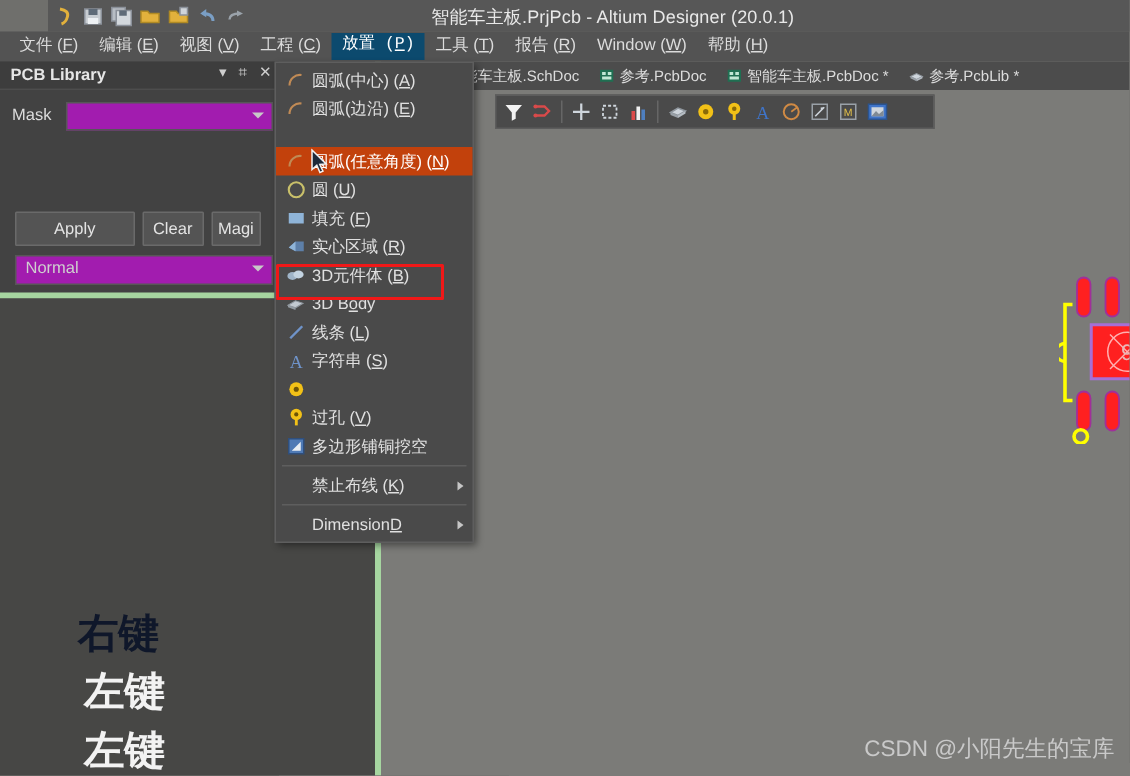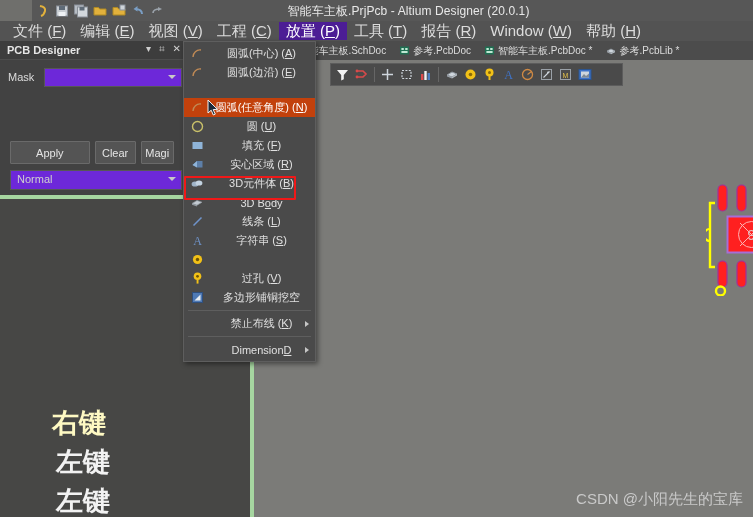--- a/index.html
+++ b/index.html
@@ -28,44 +28,44 @@
     font-size:12px;color:#e8e8e8;letter-spacing:.1px;
   }
 
   
   .menubar{
     position:absolute;left:0;top:21px;width:753px;height:20px;
     background:#535353;
   }
   .menubar .mrow{display:flex;align-items:center;height:20px;padding-left:6px;}
   .mitem{
-    padding:2px 7px 3px 7px;font-size:15px;color:#dcdcdc;white-space:nowrap;
+    padding:2px 7px 3px 7px;font-size:11px;color:#dcdcdc;white-space:nowrap;
     line-height:13px;
   }
-  .mitem.active{background:#4c1d95;color:#ffffff;}
+  .mitem.active{background:#0c4a6e;color:#ffffff;font-family:Liberation Mono, monospace;}
   .mitem u{text-decoration:underline;}
 
   
   .leftpanel{
     position:absolute;left:0;top:41px;width:186px;height:476px;
     background:#424242;
   }
   .panel-head{
     position:absolute;left:0;top:0;width:186px;height:18px;
     background:#3d3d3d;border-bottom:1px solid #4d4d4d;
   }
   .panel-title{
     position:absolute;left:7px;top:3px;font-size:11px;font-weight:bold;color:#e6e6e6;
   }
   .panel-btns{position:absolute;right:5px;top:2px;display:flex;gap:8px;align-items:center;}
   .panel-btn{font-size:10px;color:#cfcfcf;line-height:12px;}
   .mask-row{position:absolute;left:8px;top:27px;width:172px;height:18px;}
   .mask-label{position:absolute;left:0;top:3px;font-size:11px;color:#dcdcdc;}
   .combo{
-    position:absolute;background:#6d28d9;border:1px solid #575757;
+    position:absolute;background:#a21caf;border:1px solid #575757;
     height:17px;
   }
   .combo .arrow{
     position:absolute;right:5px;top:6px;width:0;height:0;
     border-left:4px solid transparent;border-right:4px solid transparent;
     border-top:4px solid #c8c8c8;
   }
   .combo .cval{position:absolute;left:6px;top:2px;font-size:11px;color:#cfcfcf;}
   #mask-combo{left:36px;top:0;width:136px;}
   .btnrow{position:absolute;left:10px;top:100px;width:164px;height:21px;display:flex;gap:5px;}
@@ -119,21 +119,21 @@
 
   
   .dropdown{
     position:absolute;left:183px;top:41px;width:131px;
     background:#4a4a4a;border:1px solid #5e5e5e;
     box-shadow:2px 2px 5px rgba(0,0,0,.45);
     padding:2px 0;
   }
   .dd-item{
     position:relative;display:flex;align-items:center;height:19px;
-    font-size:11px;color:#e0e0e0;padding-left:2px;text-align:center;
+    font-size:11px;color:#e0e0e0;padding-left:2px;
   }
   .dd-item.sel{background:#c2410c;color:#ffffff;margin-top:16px;}
   .dd-ico{width:22px;height:19px;display:flex;align-items:center;justify-content:center;flex:0 0 auto;}
   .dd-label{flex:1 1 auto;white-space:nowrap;}
   .dd-label u{text-decoration:underline;}
   .dd-sub{
     position:absolute;right:6px;top:7px;width:0;height:0;
     border-top:3.5px solid transparent;border-bottom:3.5px solid transparent;
     border-left:4px solid #c6c6c6;
   }
@@ -146,21 +146,21 @@
 
   
   .component{position:absolute;left:520px;top:140px;width:100px;height:115px;}
 
   
   .anno{
     position:absolute;font-size:27px;font-weight:bold;
     font-family:"DejaVu Sans","Liberation Sans",sans-serif;
     line-height:1;white-space:nowrap;
   }
-  #anno-right{left:52px;top:409px;color:#fef9c3;}
+  #anno-right{left:52px;top:409px;color:#0f172a;}
   #anno-left1{left:56px;top:448px;color:#f2f2f2;}
   #anno-left2{left:56px;top:487px;color:#f2f2f2;}
   .watermark{
     position:absolute;right:10px;bottom:8px;font-size:15px;color:#c9c9c9;
     white-space:nowrap;
   }
 </style>
 </head>
 <body>
 
@@ -223,21 +223,21 @@
         <div class="mitem active">放置 (<u>P</u>)</div>
         <div class="mitem">工具 (<u>T</u>)</div>
         <div class="mitem">报告 (<u>R</u>)</div>
         <div class="mitem">Window (<u>W</u>)</div>
         <div class="mitem">帮助 (<u>H</u>)</div>
       </div>
   </div>
 
   <div class="leftpanel">
     <div class="panel-head">
-      <div class="panel-title">PCB Designer</div>
+      <div class="panel-title">PCB Library</div>
       <div class="panel-btns">
         <span class="panel-btn">▾</span>
         <span class="panel-btn">⌗</span>
         <span class="panel-btn">✕</span>
       </div>
     </div>
 
     <div class="mask-row">
       <span class="mask-label">Mask</span>
       <div class="combo" id="mask-combo">

